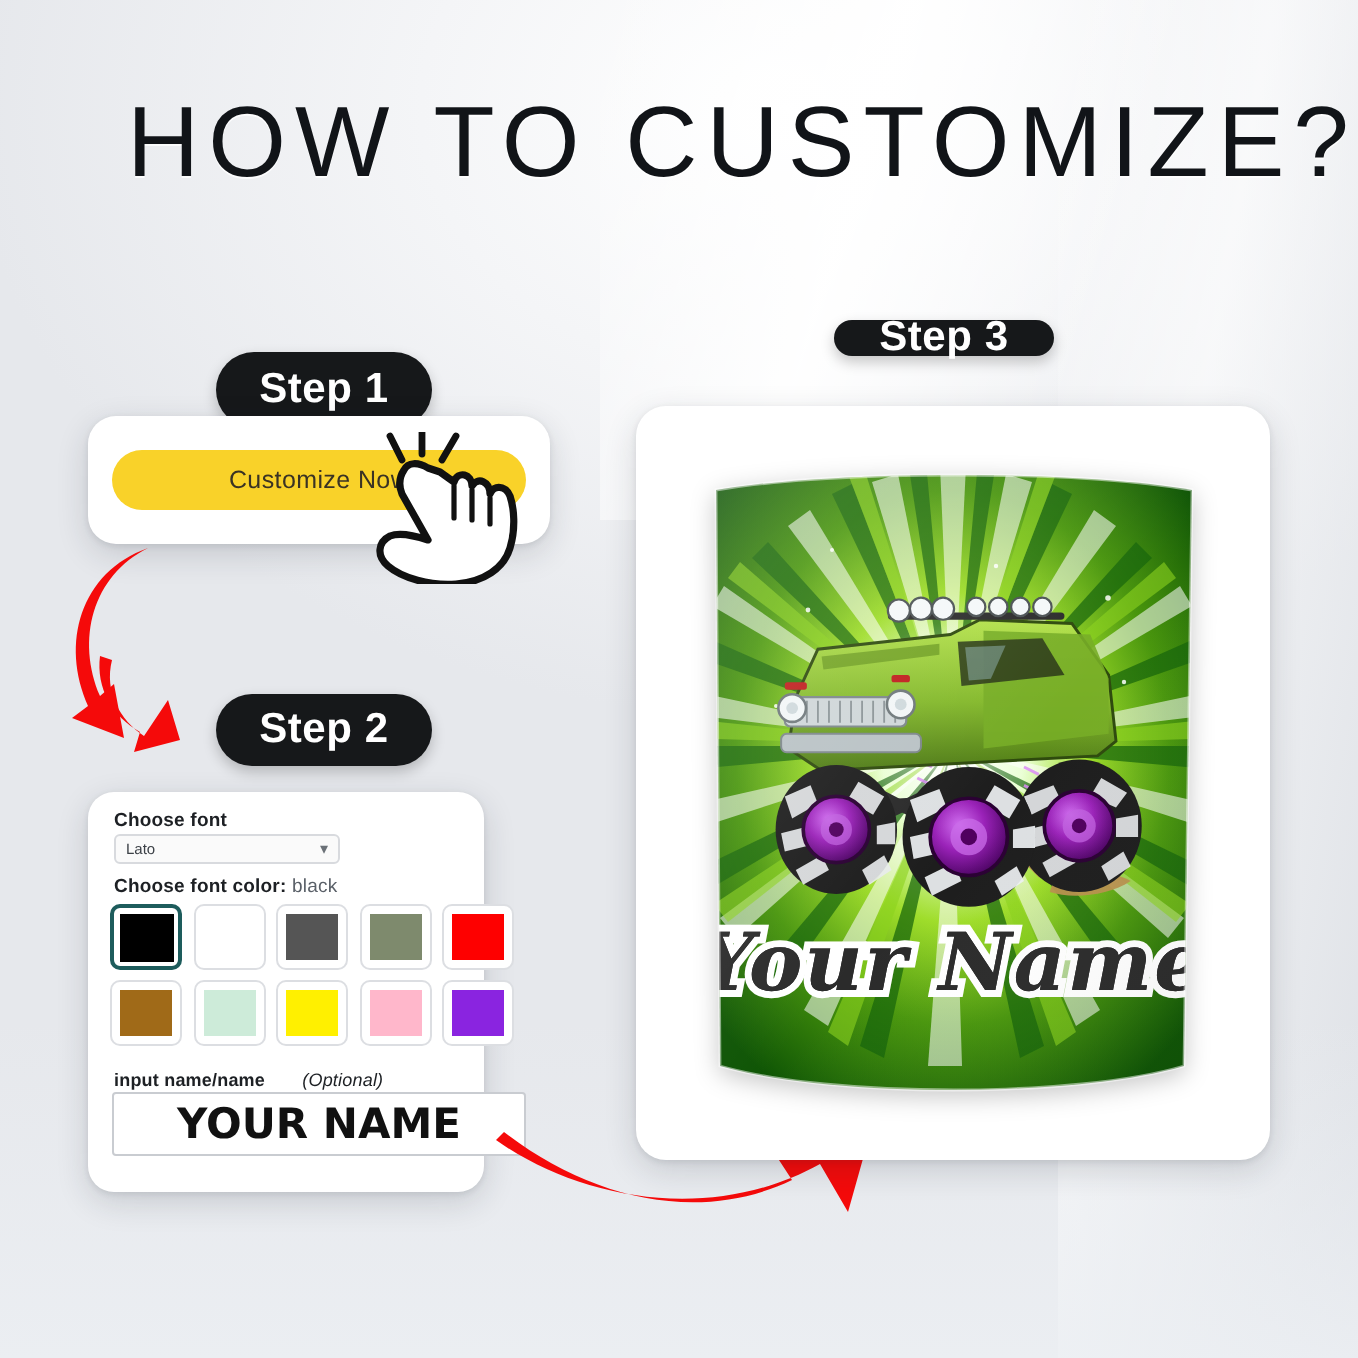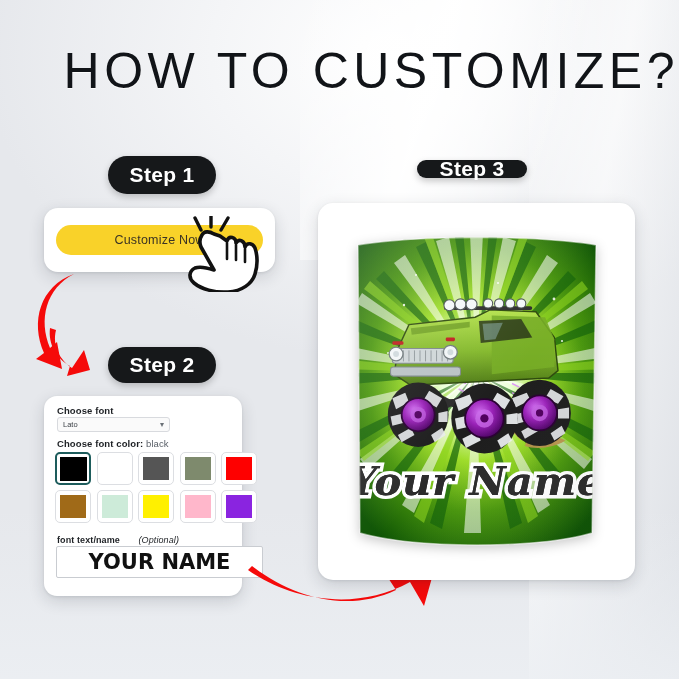--- a/index.html
+++ b/index.html
@@ -31,21 +31,21 @@
     text-shadow:0 1px 0 rgba(255,255,255,.8);
   }
 
   
   .badge{
     position:absolute;background:#16181a;color:#ffffff;
     border-radius:999px;font-size:21px;font-weight:600;
     letter-spacing:.3px;display:flex;align-items:center;justify-content:center;
     box-shadow:0 3px 7px rgba(0,0,0,.22);
   }
-  #badge1{left:108px;top:156px;width:108px;height:38px;}
+  #badge1{left:108px;top:176px;width:108px;height:38px;}
   #badge2{left:108px;top:347px;width:108px;height:36px;text-align:center;}
   #badge3{left:417px;top:160px;width:110px;height:18px;}
 
   
   .card{
     position:absolute;background:#ffffff;border-radius:14px;
     box-shadow:0 5px 16px rgba(30,36,48,.16),0 1px 3px rgba(30,36,48,.10);
   }
   #card1{left:44px;top:208px;width:231px;height:64px;}
   .cta{
@@ -195,21 +195,21 @@
         <div class="sw">
             <i style="background:#FFB7CB"></i>
           </div>
         <div class="sw">
             <i style="background:#8A24E0"></i>
           </div>
       </div>
     </div>
 
     <div class="lbl" id="lbl-input">
-      <span>font text/name</span>
+      <span>input name/name</span>
       <span class="opt">(Optional)</span>
     </div>
 
     <div class="textfield">
       <span title="YOUR NAME">YOUR NAME</span>
     </div>
   </div>
 
   <svg class="arrow" id="arrow2" viewBox="0 0 200 110">
     <path d="M6 46 C50 80 104 92 150 70 L133 44 L196 22 L178 86 L164 62

